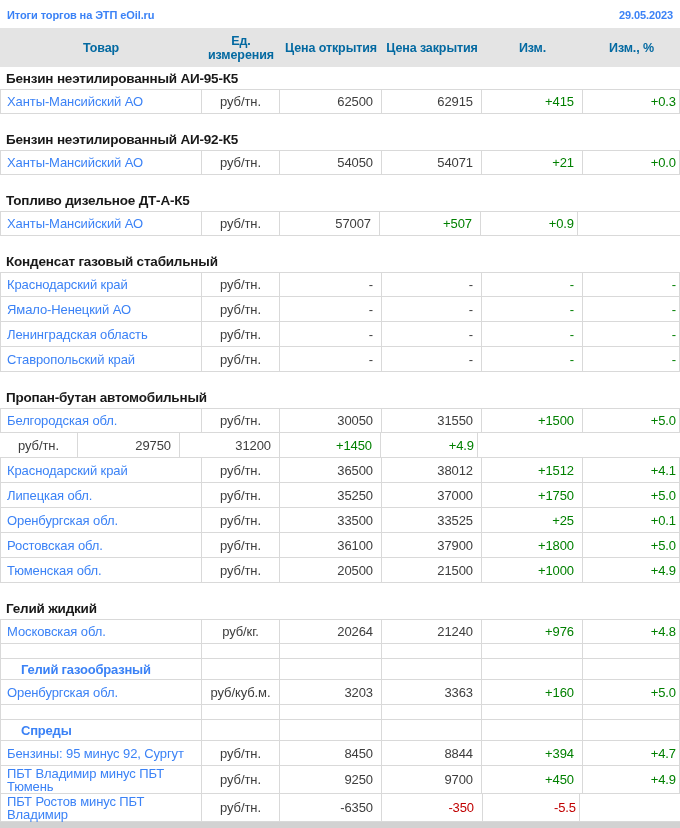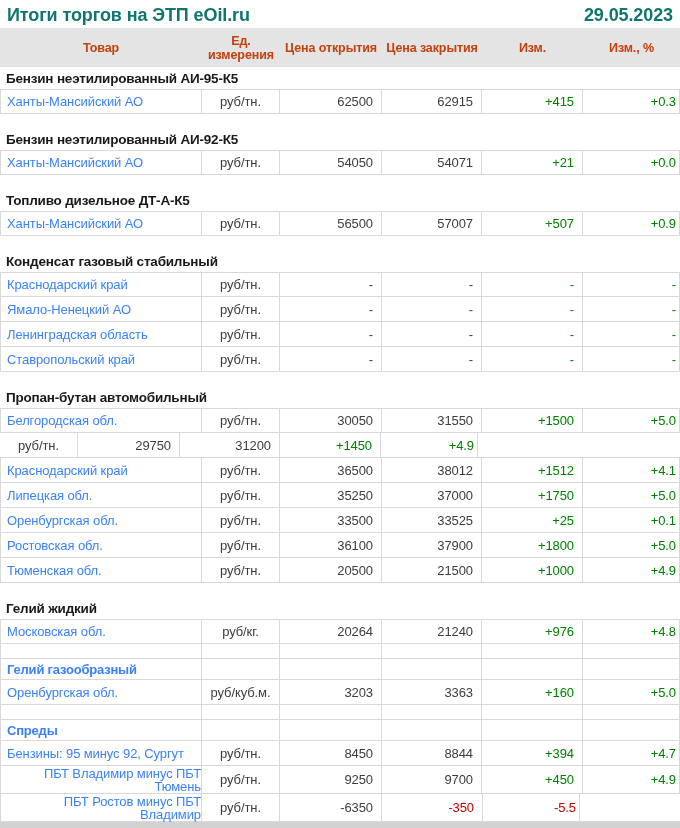--- a/index.html
+++ b/index.html
@@ -6,43 +6,43 @@
   html,body { background:#fff; }
   .page {
     width:680px; height:828px; position:relative; overflow:hidden;
     background:#fff; font-family:"Liberation Sans", sans-serif;
     color:#3d3d3d; letter-spacing:-0.1px;
   }
   .title-row {
     height:28px; display:flex; justify-content:space-between; align-items:center;
     padding:2px 7px 0 7px;
   }
-  .title-row .t { font-size:18px; font-weight:700; color:#0f766e; }
+  .title-row .t { font-size:11px; font-weight:700; color:#3b82f6; }
   
   .colhead {
     height:39px; background:#e4e4e4; display:flex; align-items:stretch;
   }
   .colhead .hc {
     display:flex; align-items:center; justify-content:center; text-align:center;
-    font-size:12.5px; font-weight:700; color:#c2410c; line-height:14px;
+    font-size:12.5px; font-weight:700; color:#0369a1; line-height:14px;
   }
   
   .c1{width:202px}.c2{width:78px}.c3{width:102px}.c4{width:100px}.c5{width:101px}.c6{width:97px}
   
   .sec-h {
     height:22px; display:flex; align-items:center; padding-left:6px;
     font-size:13.5px; font-weight:700; color:#191919; letter-spacing:-0.2px;
   }
   .sec-h.grid { padding-left:0; }
   .sec-h.grid .cell { display:flex; align-items:center; }
-  .sec-h.grid .cell.c1 { padding-left:6px; }
+  .sec-h.grid .cell.c1 { padding-left:20px; }
   
   .row { display:flex; height:25px; border-bottom:1px solid #d9d9d9; }
   .row.first { border-top:1px solid #d9d9d9; }
-  .row.tall { height:28px;text-align:right; }
+  .row.tall { height:28px; }
   .cell {
     border-right:1px solid #d9d9d9; height:100%;
     display:flex; align-items:center; font-size:13px; line-height:13px;
   }
   .cell.c1 { border-left:1px solid #d9d9d9; padding-left:6px; color:#3b82f6; }
   .cell.c2 { justify-content:center; }
   .cell.num { justify-content:flex-end; padding-right:8px; }
   .cell.c6 { padding-right:3px; }
   .pos { color:#008000; }
   .neg { color:#c00000; }
@@ -124,21 +124,20 @@
         <div class="cell c6"></div>
       </div>
       <div class="section">
         <div class="sec-h">
           <div class="">Топливо дизельное ДТ-А-К5</div>
         </div>
         <div class="g-rows">
           <div class="row first">
             <div class="cell c1">Ханты-Мансийский АО</div>
             <div class="cell c2">руб/тн.</div>
-            <div class="cell c3 num">56500</div>
             <div class="cell c4 num">57007</div>
             <div class="cell c5 num pos">+507</div>
             <div class="cell c6 num pos">+0.9</div>
           </div>
         </div>
       </div>
       <div class="spacer">
         <div class="cell c1"></div>
         <div class="cell c2"></div>
         <div class="cell c3"></div>

